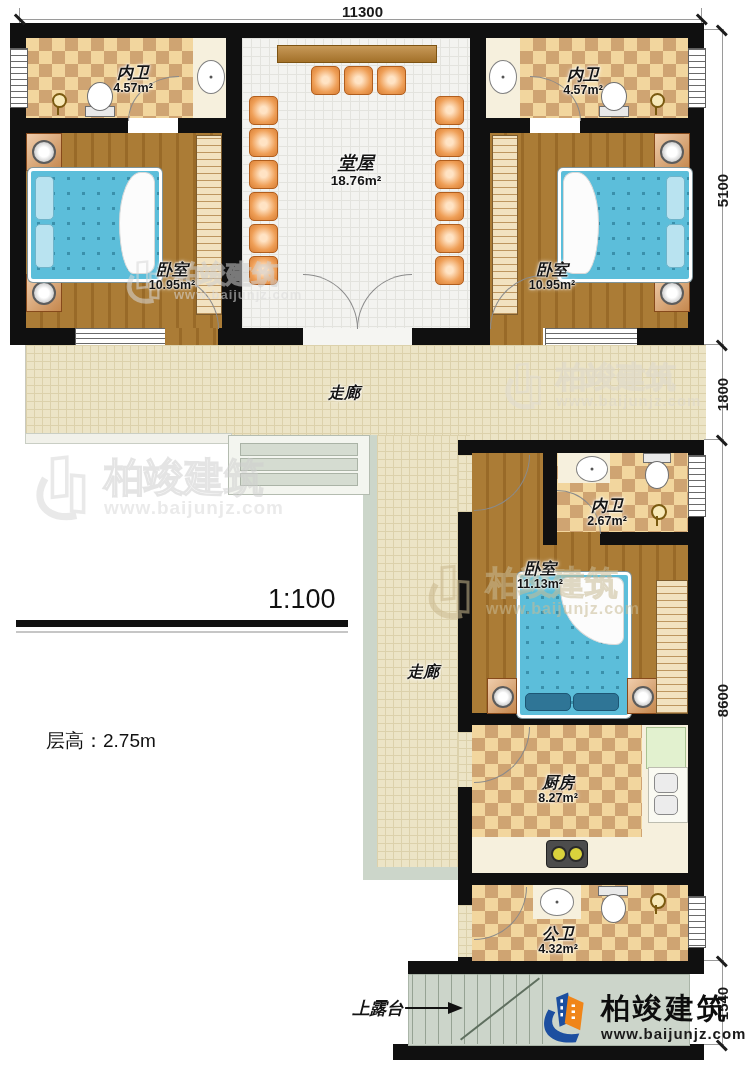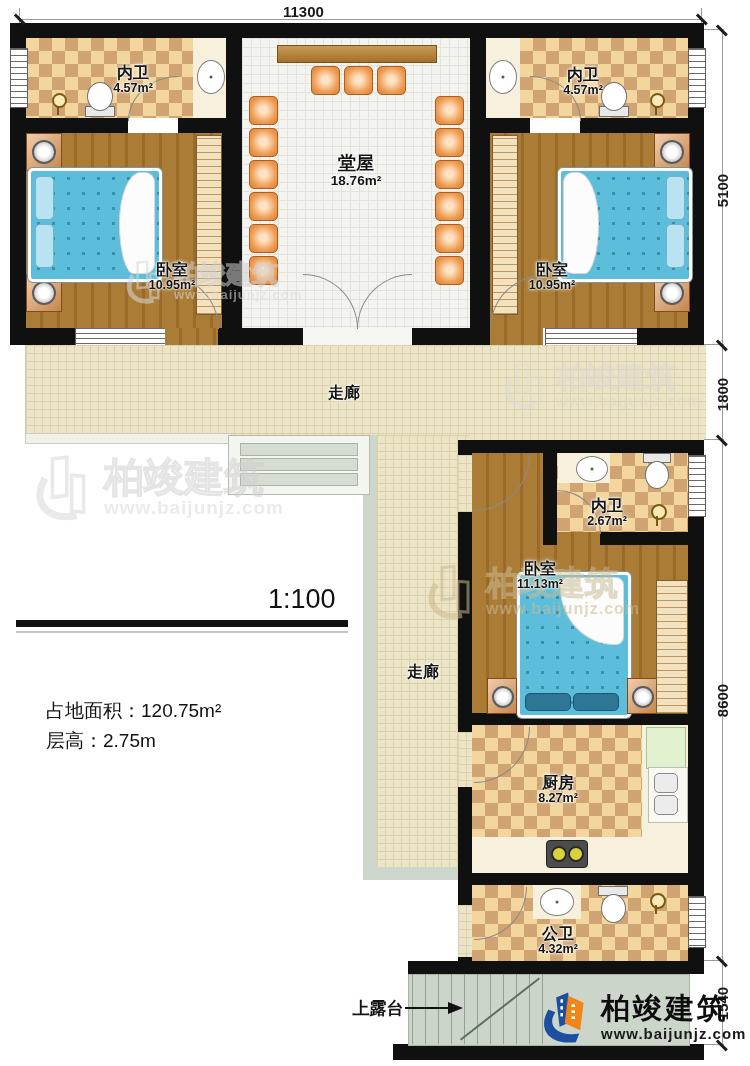--- a/index.html
+++ b/index.html
@@ -55,25 +55,25 @@
   .arc-tl{border-top:1.5px solid #8a8a8a;border-left:1.5px solid #8a8a8a;border-radius:100% 0 0 0;}
   .arc-br{border-bottom:1.5px solid #8a8a8a;border-right:1.5px solid #8a8a8a;border-radius:0 0 100% 0;}
   
   .win-v{position:absolute;background:#fff;border:1px solid #5f5f5f;
     background-image:repeating-linear-gradient(180deg,#6a6a6a 0 1px,transparent 1px 6px);}
   .win-x{position:absolute;background:#fff;border-left:1px solid #5f5f5f;border-right:1px solid #5f5f5f;
     background-image:repeating-linear-gradient(180deg,#6a6a6a 0 1px,transparent 1px 5px);}
   
   .rlabel{position:absolute;transform:translate(-50%,-50%);text-align:center;font-weight:bold;color:#141414;white-space:nowrap;
     text-shadow:0 0 2px #fff,0 0 2px #fff,0 0 4px #fff;line-height:1.1;}
-  .rname{font-size:16px;} .rarea{font-size:12.5px;}
+  .rname{font-size:16px;font-style:italic;} .rarea{font-size:12.5px;}
   
   .dimline{position:absolute;background:#9a9a9a;}
   .tick{position:absolute;width:14px;height:2.5px;background:#1c1c1c;transform:rotate(45deg);}
-  .dimtext{position:absolute;font-size:15px;font-weight:bold;color:#1a1a1a;text-align:left;}
+  .dimtext{position:absolute;font-size:15px;font-weight:bold;color:#1a1a1a;text-align:right;}
   .vdim{position:absolute;width:90px;text-align:center;transform:rotate(-90deg);font-size:15px;font-weight:bold;color:#1a1a1a;}
   
   .stairs{position:absolute;background:#ccd5ca;border:1px solid #aab5a8;}
   .treads{position:absolute;background-image:repeating-linear-gradient(90deg,#95a293 0 1px,transparent 1px 13px);}
   .arrow-r{position:absolute;width:0;height:0;border-left:15px solid #111;border-top:6px solid transparent;border-bottom:6px solid transparent;}
   
   .bigtitle{position:absolute;font-weight:bold;color:#111;font-size:43px;letter-spacing:2px;}
   .scaletxt{position:absolute;font-weight:normal;color:#111;font-size:27px;}
   .infoline{position:absolute;font-size:19px;color:#111;white-space:nowrap;}
   
@@ -385,23 +385,20 @@
     <div class="rname">公卫</div>
     <div class="rarea">4.32m²</div>
   </div>
   <div class="rlabel" style="left:378px;top:1009px;">
     <div class="rname" style="font-size:17px;">上露台</div>
   </div>
 
   <div class="scaletxt" style="left:268px;top:584px;">1:100</div>
   <div class="abs" style="left:16px;top:620px;width:332px;height:7px;background:#111;"></div>
   <div class="abs" style="left:16px;top:631px;width:332px;height:2px;background:#c6c6c6;"></div>
-  <div class="infoline" style="left:46px;top:698px;">
-    <span>占地面积：</span><span>120.75m²</span>
-  </div>
   <div class="infoline" style="left:46px;top:728px;">
     <span>层高：</span><span>2.75m</span>
   </div>
 
   <div class="brand" style="left:533px;top:988px;">
     <svg width="60" height="62" viewBox="0 0 70 66">
       <path d="M27 8 L41 2 L45 36 L31 42 Z" fill="#1c4fa0"></path>
       <rect x="32" y="10" width="3" height="4" fill="#fff"></rect>
         <rect x="32" y="18" width="3" height="4" fill="#fff"></rect>
         <rect x="32" y="26" width="3" height="4" fill="#fff"></rect>

